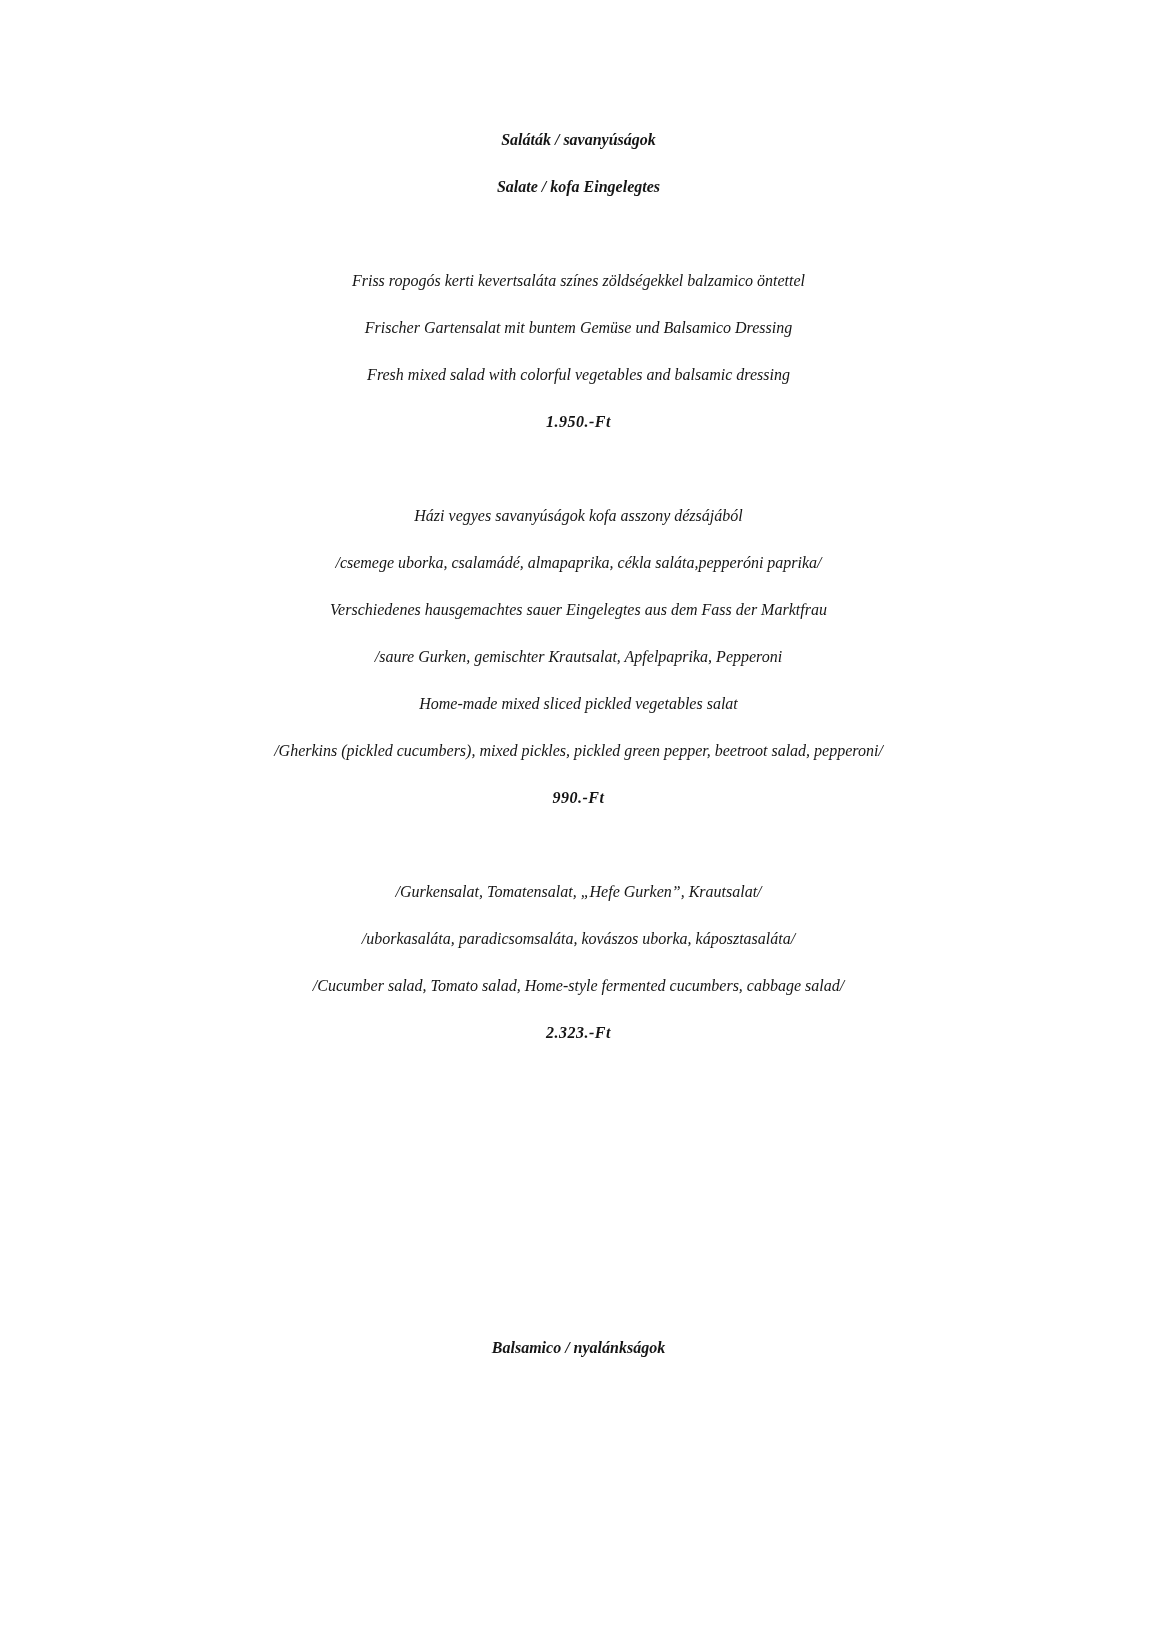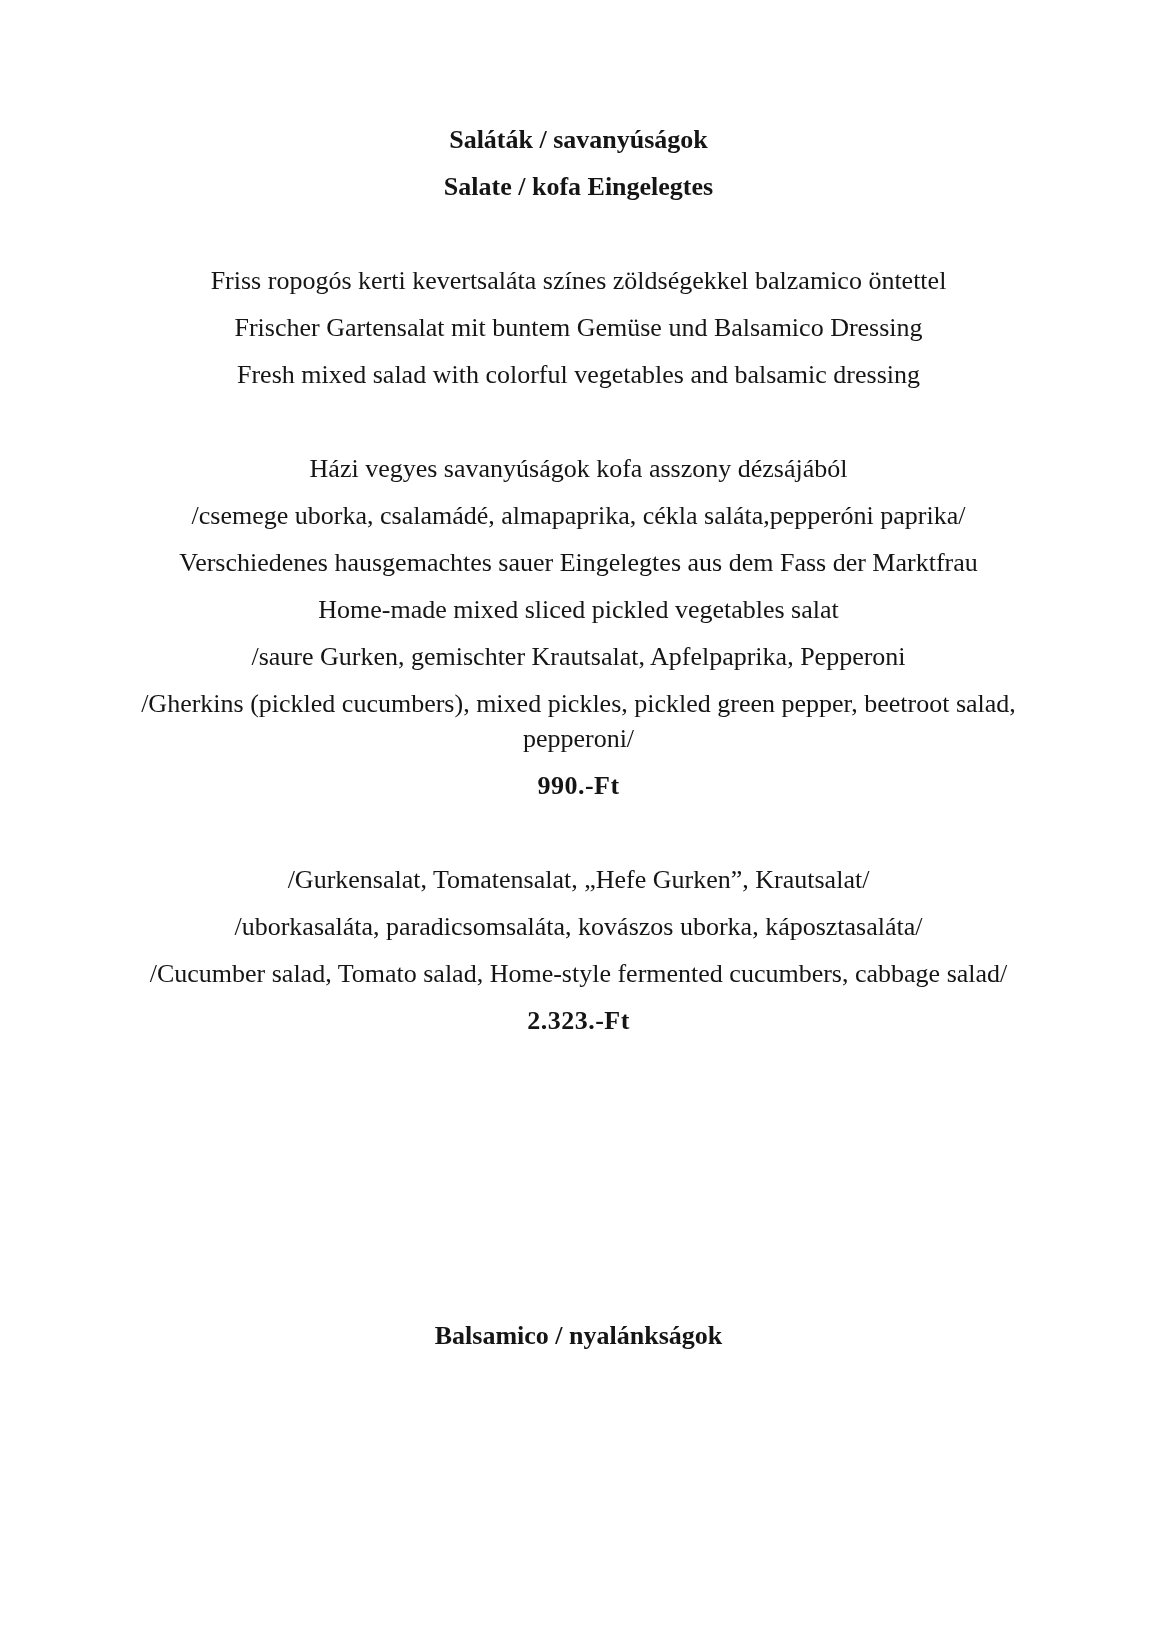--- a/index.html
+++ b/index.html
@@ -14,23 +14,24 @@
     color: #151515;
     overflow: hidden;
   }
   .page {
     width: 884px;
     margin: 0 auto;
     padding-top: 122px;
     text-align: center;
   }
   .line {
-    font-size: 26px;
+    font-size: 16px;
     line-height: 35px;
     margin: 0 0 12px 0;
+    font-style: italic;
   }
   .heading-line {
     font-weight: bold;
   }
   .price-line {
     font-weight: bold;
     letter-spacing: 0.5px;
   }
   .gap-section { height: 47px; }
   .gap-large  { height: 268px; }
@@ -44,30 +45,31 @@
     <p class="line heading-line">Saláták / savanyúságok</p>
     <p class="line heading-line">Salate / kofa Eingelegtes</p>
   </div>
 
   <div class="gap-section"></div>
 
   <div>
     <p class="line">Friss ropogós kerti kevertsaláta színes zöldségekkel balzamico öntettel</p>
     <p class="line">Frischer Gartensalat mit buntem Gemüse und Balsamico Dressing</p>
     <p class="line">Fresh mixed salad with colorful vegetables and balsamic dressing</p>
+    <p class="line price-line">1.950.-Ft</p>
   </div>
 
   <div class="gap-section"></div>
 
   <div>
     <p class="line">Házi vegyes savanyúságok kofa asszony dézsájából</p>
     <p class="line">/csemege uborka, csalamádé, almapaprika, cékla saláta,pepperóni paprika/</p>
     <p class="line">Verschiedenes hausgemachtes sauer Eingelegtes aus dem Fass der Marktfrau</p>
+    <p class="line">/saure Gurken, gemischter Krautsalat, Apfelpaprika, Pepperoni</p>
     <p class="line">Home-made mixed sliced pickled vegetables salat</p>
-    <p class="line">/saure Gurken, gemischter Krautsalat, Apfelpaprika, Pepperoni</p>
     <p class="line">/Gherkins (pickled cucumbers), mixed pickles, pickled green pepper, beetroot salad, pepperoni/</p>
     <p class="line price-line">990.-Ft</p>
   </div>
 
   <div class="gap-section"></div>
 
   <div>
     <p class="line">/Gurkensalat, Tomatensalat, „Hefe Gurken”, Krautsalat/</p>
     <p class="line">/uborkasaláta, paradicsomsaláta, kovászos uborka, káposztasaláta/</p>
     <p class="line">/Cucumber salad, Tomato salad, Home-style fermented cucumbers, cabbage salad/</p>

